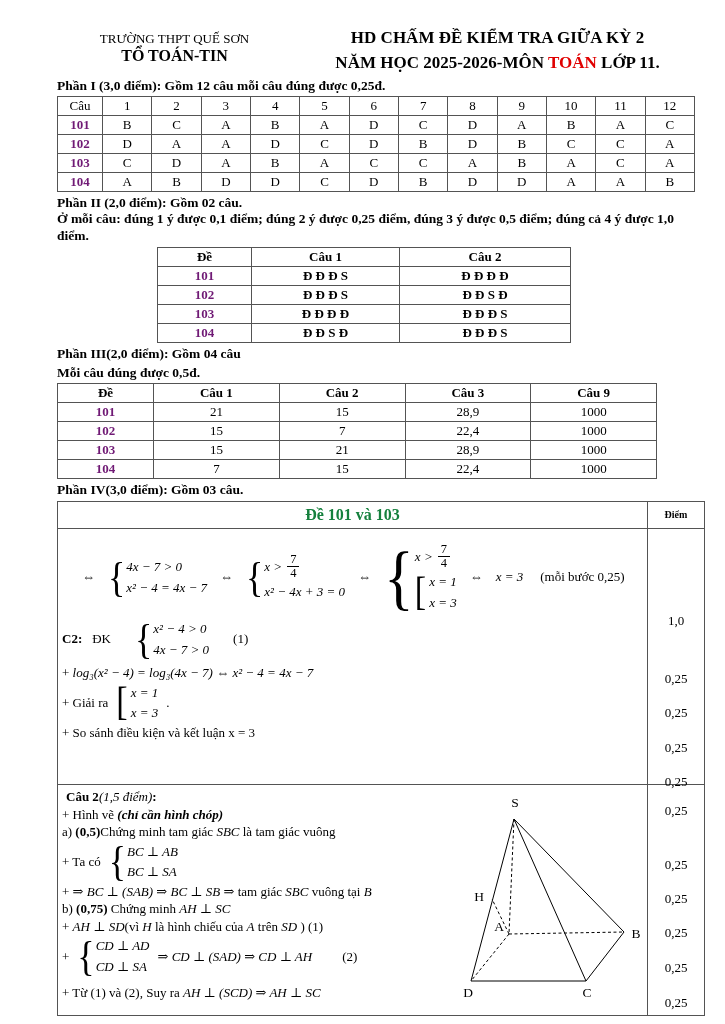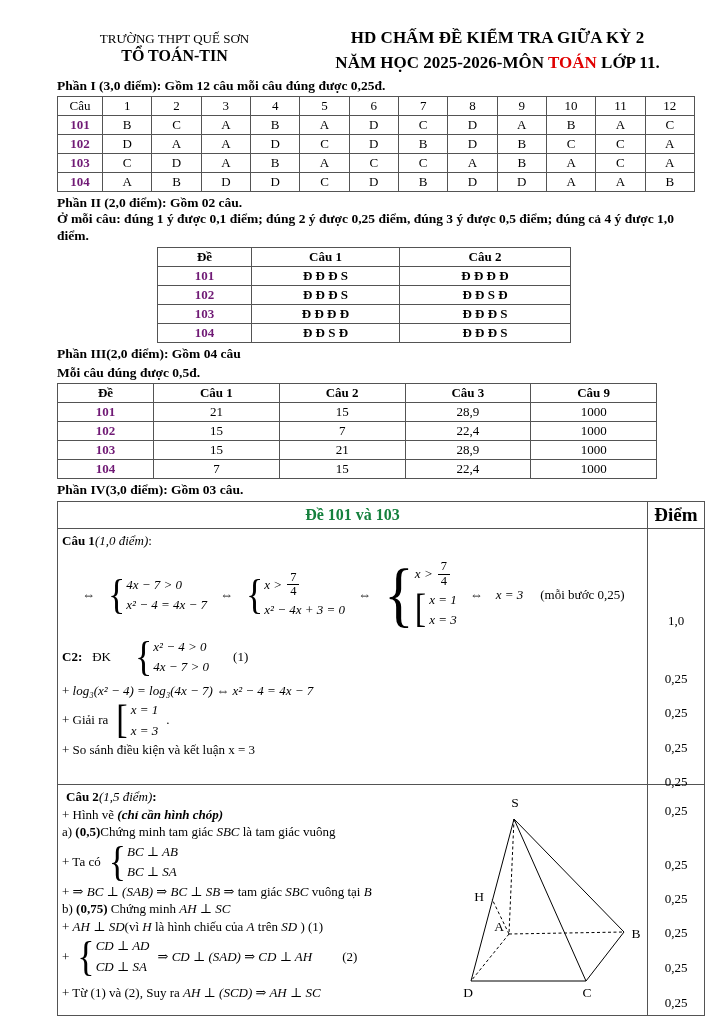--- a/index.html
+++ b/index.html
@@ -30,21 +30,21 @@
   .red { color:#701a75; font-weight:bold; }
   .hb { font-weight:bold; }
 
   
   .p4 { width:646px; border:1px solid #545454; margin-top:3px; }
   .p4r { display:grid; grid-template-columns:1fr 57px; }
   .p4r + .p4r { border-top:1px solid #545454; }
   .p4s { border-left:1px solid #545454; position:relative; text-align:center; }
   .p4h { height:26px; }
   .p4h .title { color:#15803d; font-weight:bold; font-size:16px; text-align:center; line-height:26px; }
-  .p4h .p4s { font-weight:bold; font-size:19px; line-height:26px; }
+  .p4h .p4s { font-weight:bold; font-size:10px; line-height:26px; }
   .p4c { padding:3px 6px 2px 4px; position:relative; }
   .score { position:absolute; left:0; right:0; text-align:center; font-size:13px; }
 
   .ln { font-size:13px; line-height:1.35; }
   .b { font-weight:bold; } .i { font-style:italic; } .bi { font-weight:bold; font-style:italic; }
   .m { font-style:italic; }
 
   
   .sys { display:inline-flex; align-items:center; }
   .brace, .bracket { font-size:36px; font-weight:300; line-height:.85; display:inline-block; transform:scaleY(1.15); font-style:normal; }
@@ -239,21 +239,20 @@
   <div class="sect">Phần IV(3,0 điểm): Gồm 03 câu.</div>
   <div class="p4">
 
     <div class="p4r p4h">
       <div class="title">Đề 101 và 103</div>
       <div class="p4s">Điểm</div>
     </div>
 
     <div class="p4r" style="min-height:255px">
       <div class="p4c">
-        <div class="ln"><span class="b">Câu 1</span><span class="i">(1,0 điểm)</span><span>:</span></div>
 
         <div class="steprow ln">
           <span class="m">⇔</span>
           <span class="sys">
               <span class="brace">{</span>
               <span class="lines">
                 <span class="m">4x − 7 &gt; 0</span>
                 <span class="m">x² − 4 = 4x − 7</span>
               </span>
             </span>

